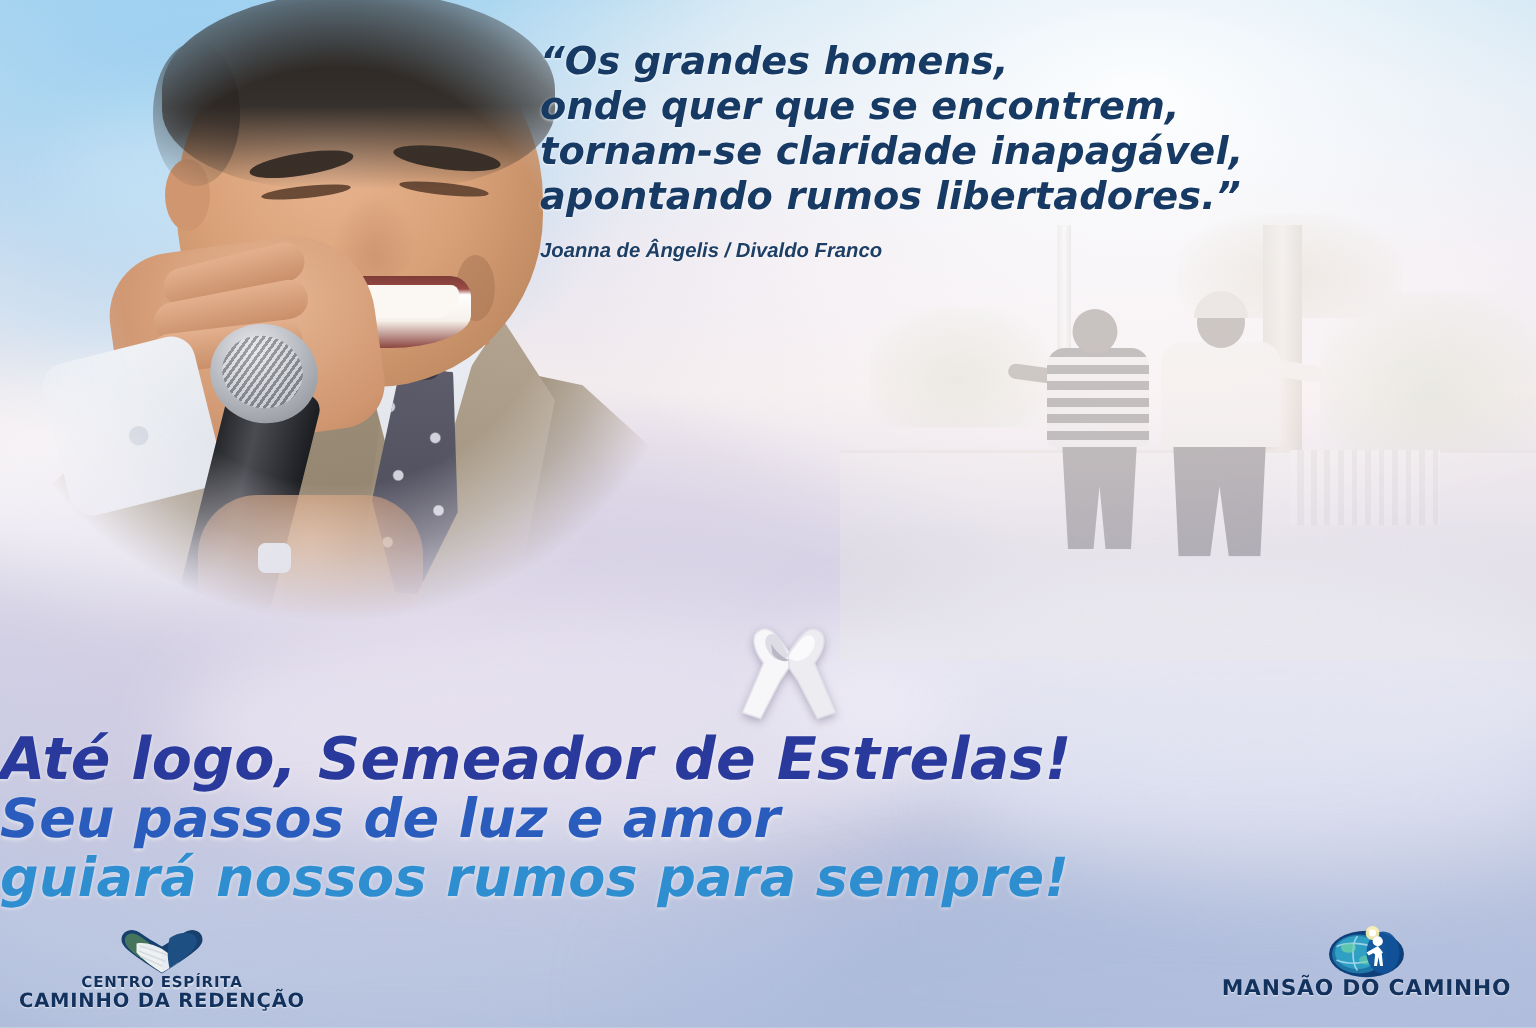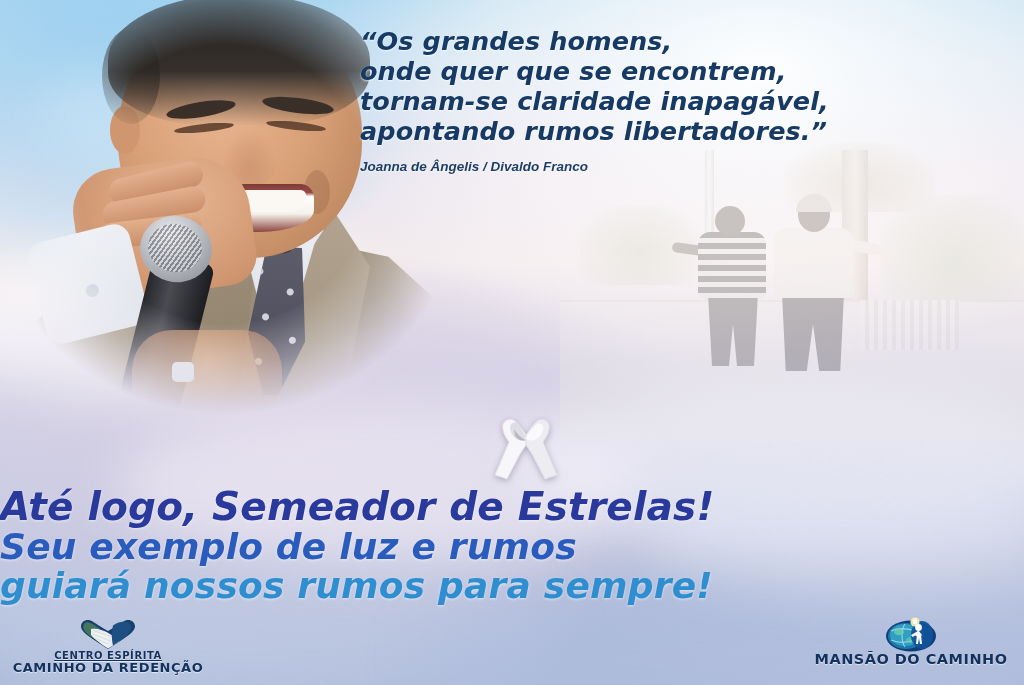--- a/index.html
+++ b/index.html
@@ -169,21 +169,21 @@
 
   
   .logo-left{position:absolute;left:8px;top:618px;width:200px;text-align:center;}
   .logo-right{position:absolute;right:8px;top:613px;width:210px;text-align:center;}
   .logo-mark{display:block;margin:0 auto;}
   .logo-txt{
     font-family:"DejaVu Sans", sans-serif;font-weight:700;
     color:#12315c;letter-spacing:.55px;line-height:12px;
     text-shadow:0 1px 1px rgba(255,255,255,.6);
   }
-  .lt-sm{font-size:10px;text-decoration:underline;}
+  .lt-sm{font-size:10px;}
   .lt-lg{font-size:13px;}
   .lt-mc{font-size:14.5px;letter-spacing:.5px;}
 </style>
 </head>
 <body>
 
 <div class="poster">
 
   <div class="clouds">
     <div class="cloud" style="left:-60px;top:250px;width:420px;height:150px;background:rgba(255,255,255,.55);"></div>
@@ -264,21 +264,21 @@
   <svg class="ribbon" viewBox="0 0 78 76">
     <path d="M39 26 C31 14 26 8 20 11 C13 14 15 24 22 33 L8 66 L20 70 L33 45 L39 36 Z" fill="#f7f7f9" stroke="#e3e2ea" stroke-width="1"></path>
     <path d="M39 26 C47 14 52 8 58 11 C65 14 63 24 56 33 L70 66 L58 70 L45 45 L39 36 Z" fill="#ececf1" stroke="#e0dfe8" stroke-width="1"></path>
     <path d="M30 14 C24 12 21 18 25 25 C28 30 33 34 39 28 C35 22 33 16 30 14 Z" fill="#dedde5"></path>
     <path d="M39 28 C43 22 47 17 50 15 C55 13 58 18 55 24 C52 30 45 34 39 30 Z" fill="#fafafc"></path>
     <path d="M27 20 C30 25 34 29 39 31 C36 33 31 31 28 27 Z" fill="#b9b7c4"></path>
   </svg>
 
   <div class="headline">
     <div class="hl hl1">Até logo, Semeador de Estrelas!</div>
-    <div class="hl hl2">Seu exemplo de luz e rumos</div>
+    <div class="hl hl2">Seu passos de luz e amor</div>
     <div class="hl hl3">guiará nossos rumos para sempre!</div>
   </div>
 
   <div class="logo-left">
     <svg class="logo-mark" width="58" height="32" viewBox="0 0 58 32">
       <path d="M29 31 C12 20 2 14 2 8.5 C2 3.5 7 1 11.5 2.5 C15 3.7 17.5 6.5 29 13 C40.5 6.5 43 3.7 46.5 2.5 C51 1 56 3.5 56 8.5 C56 14 46 20 29 31 Z" fill="#17406e"></path>
       <path d="M29 30 C15 21 6 15.5 4.5 10.5 C3.4 6.8 6 4 9.5 4.4 C13 4.8 16 7.5 21 11 C17 12 14 13.5 12 15.5 C16 14 22 13.5 29 15 Z" fill="#4f7f5a" opacity=".85"></path>
       <path d="M12 11 C18 10 25 12 31 16 C35 18.6 38 21 40 23.5 C37 25.5 33 28 29 30.5 C22 26 16 21.5 12 17 Z" fill="#ffffff" opacity=".9"></path>
       <path d="M14 12.5 L34 19 M13.5 16 L31.5 23 M14.5 19.5 L29 26" stroke="#cfd6e0" stroke-width="1" fill="none" opacity=".8"></path>
       <path d="M34 7.5 C38 4.5 43 3 47.5 4.2 C52 5.4 53.5 9.5 51 13.5 C48.5 17.5 41 23 34 27.5 C33 22 32 17 34 7.5 Z" fill="#1d4f82"></path>

